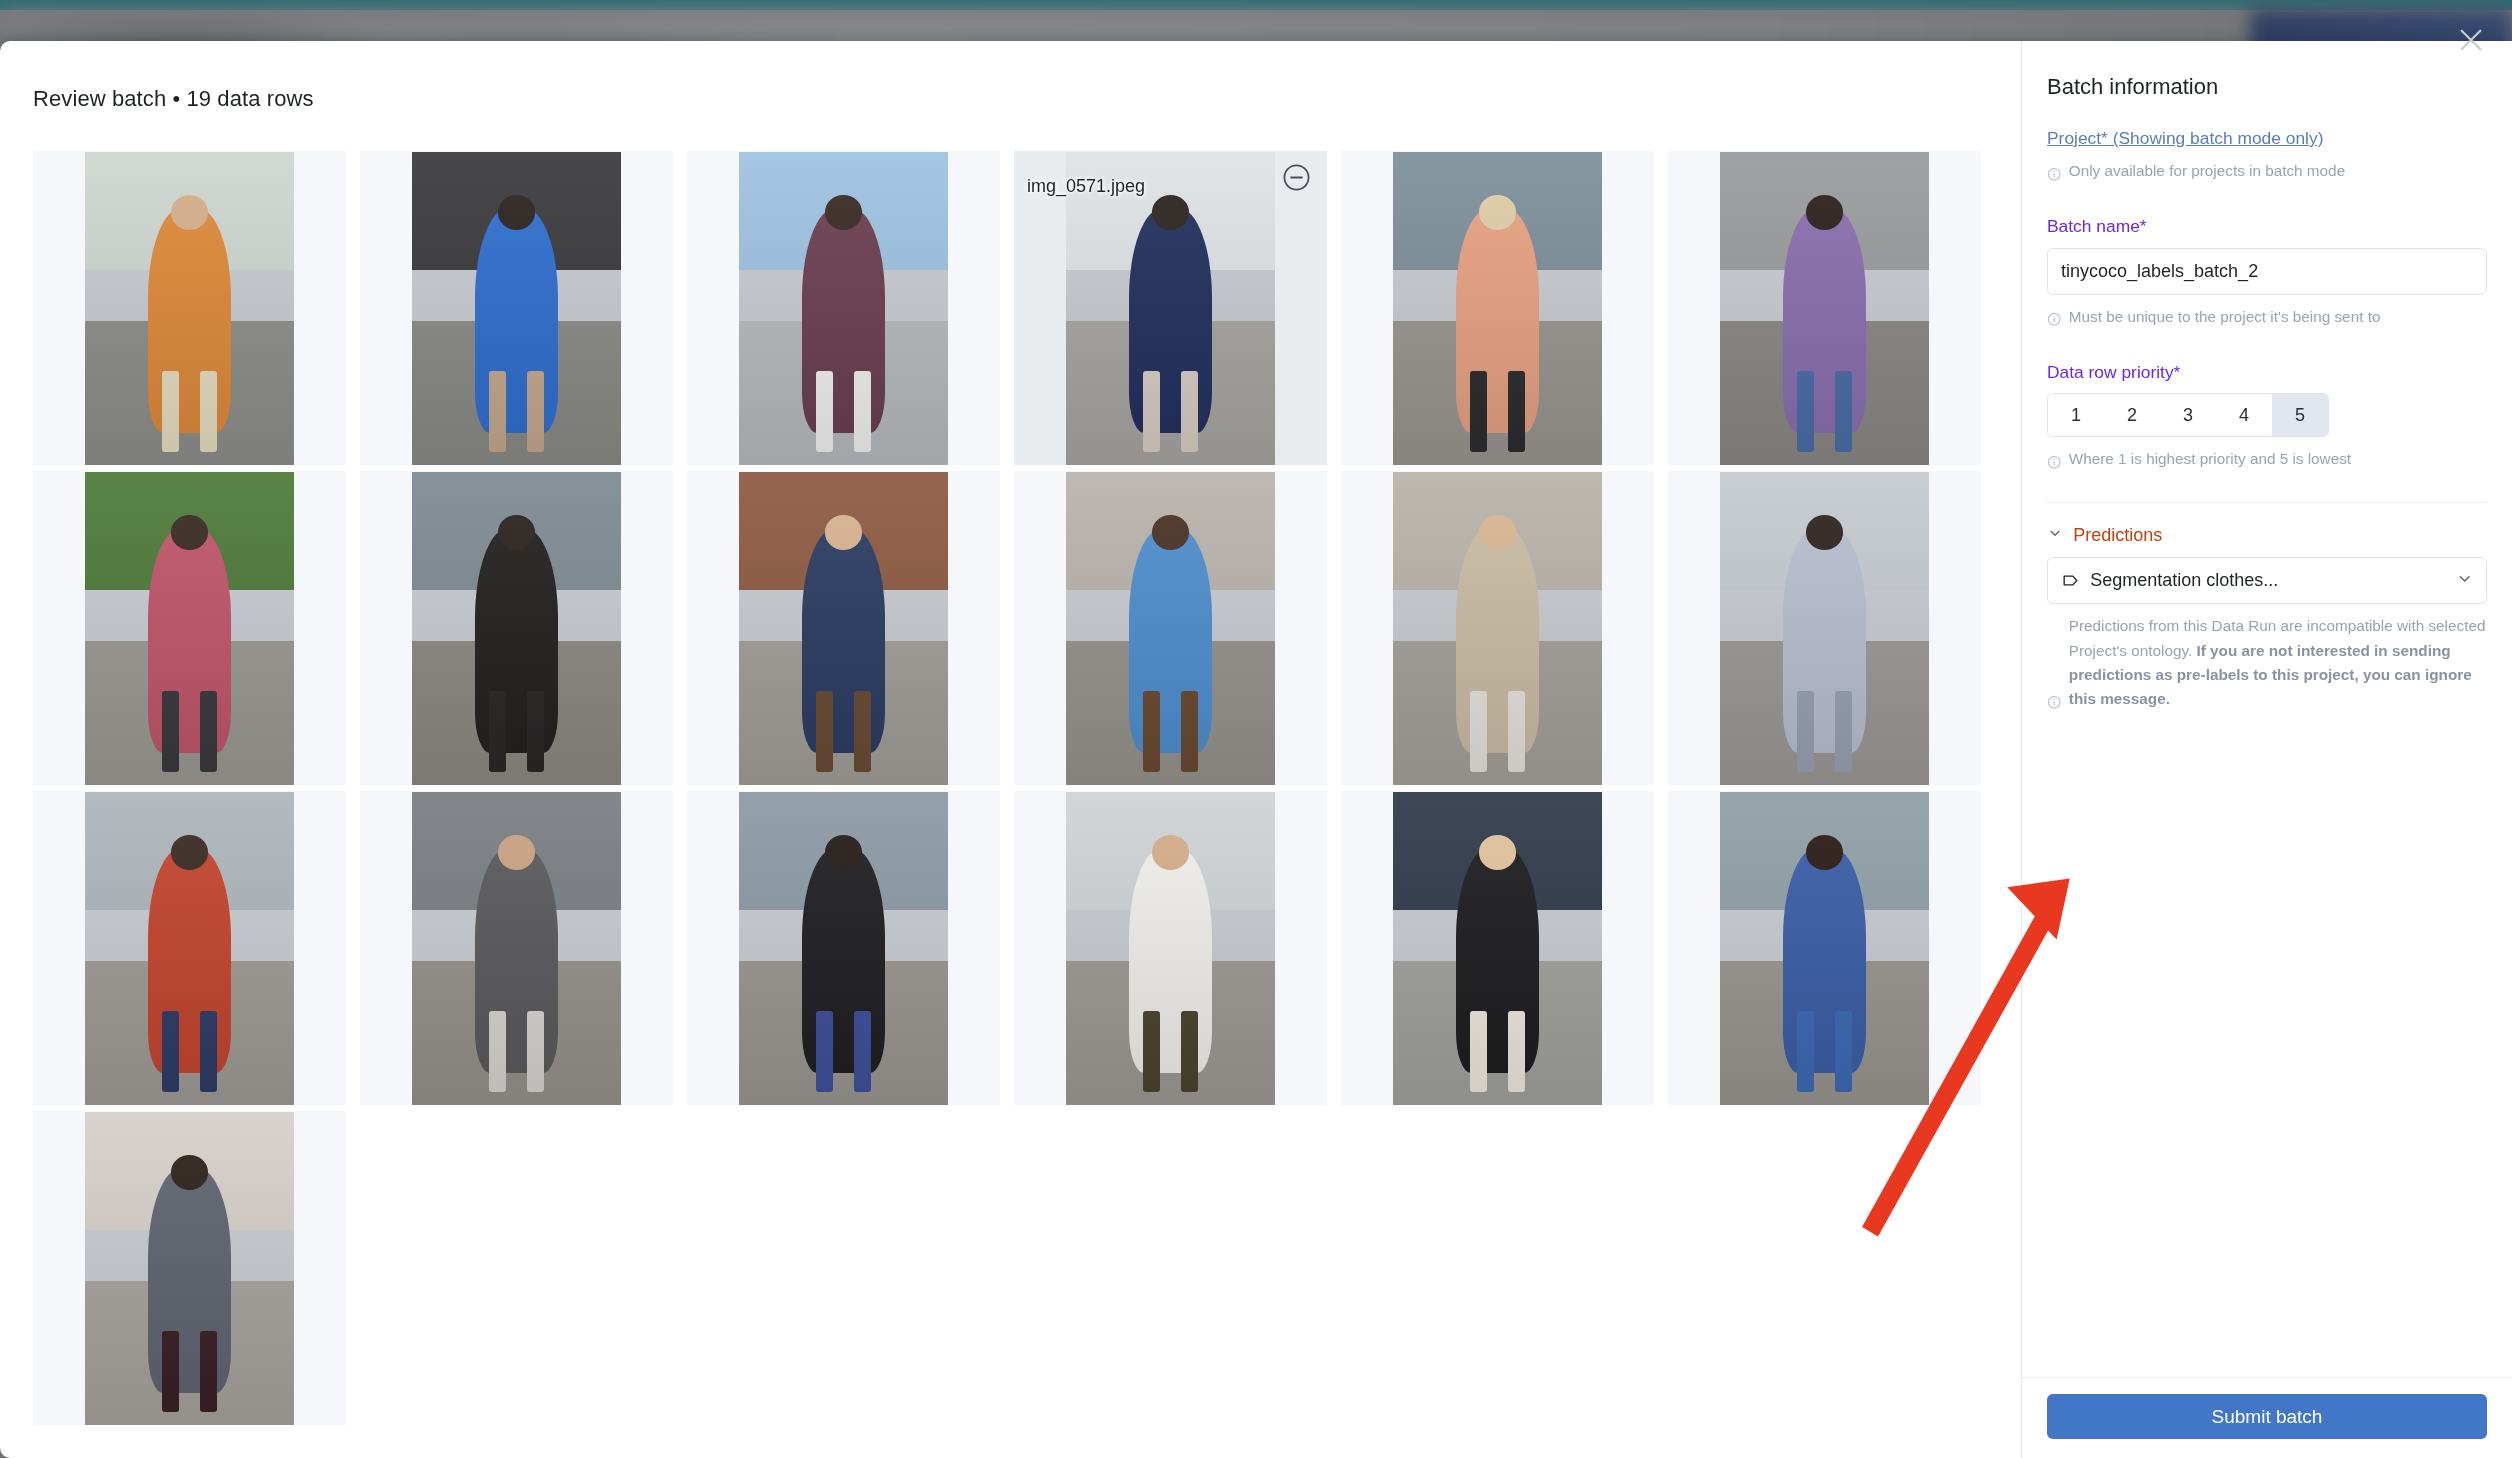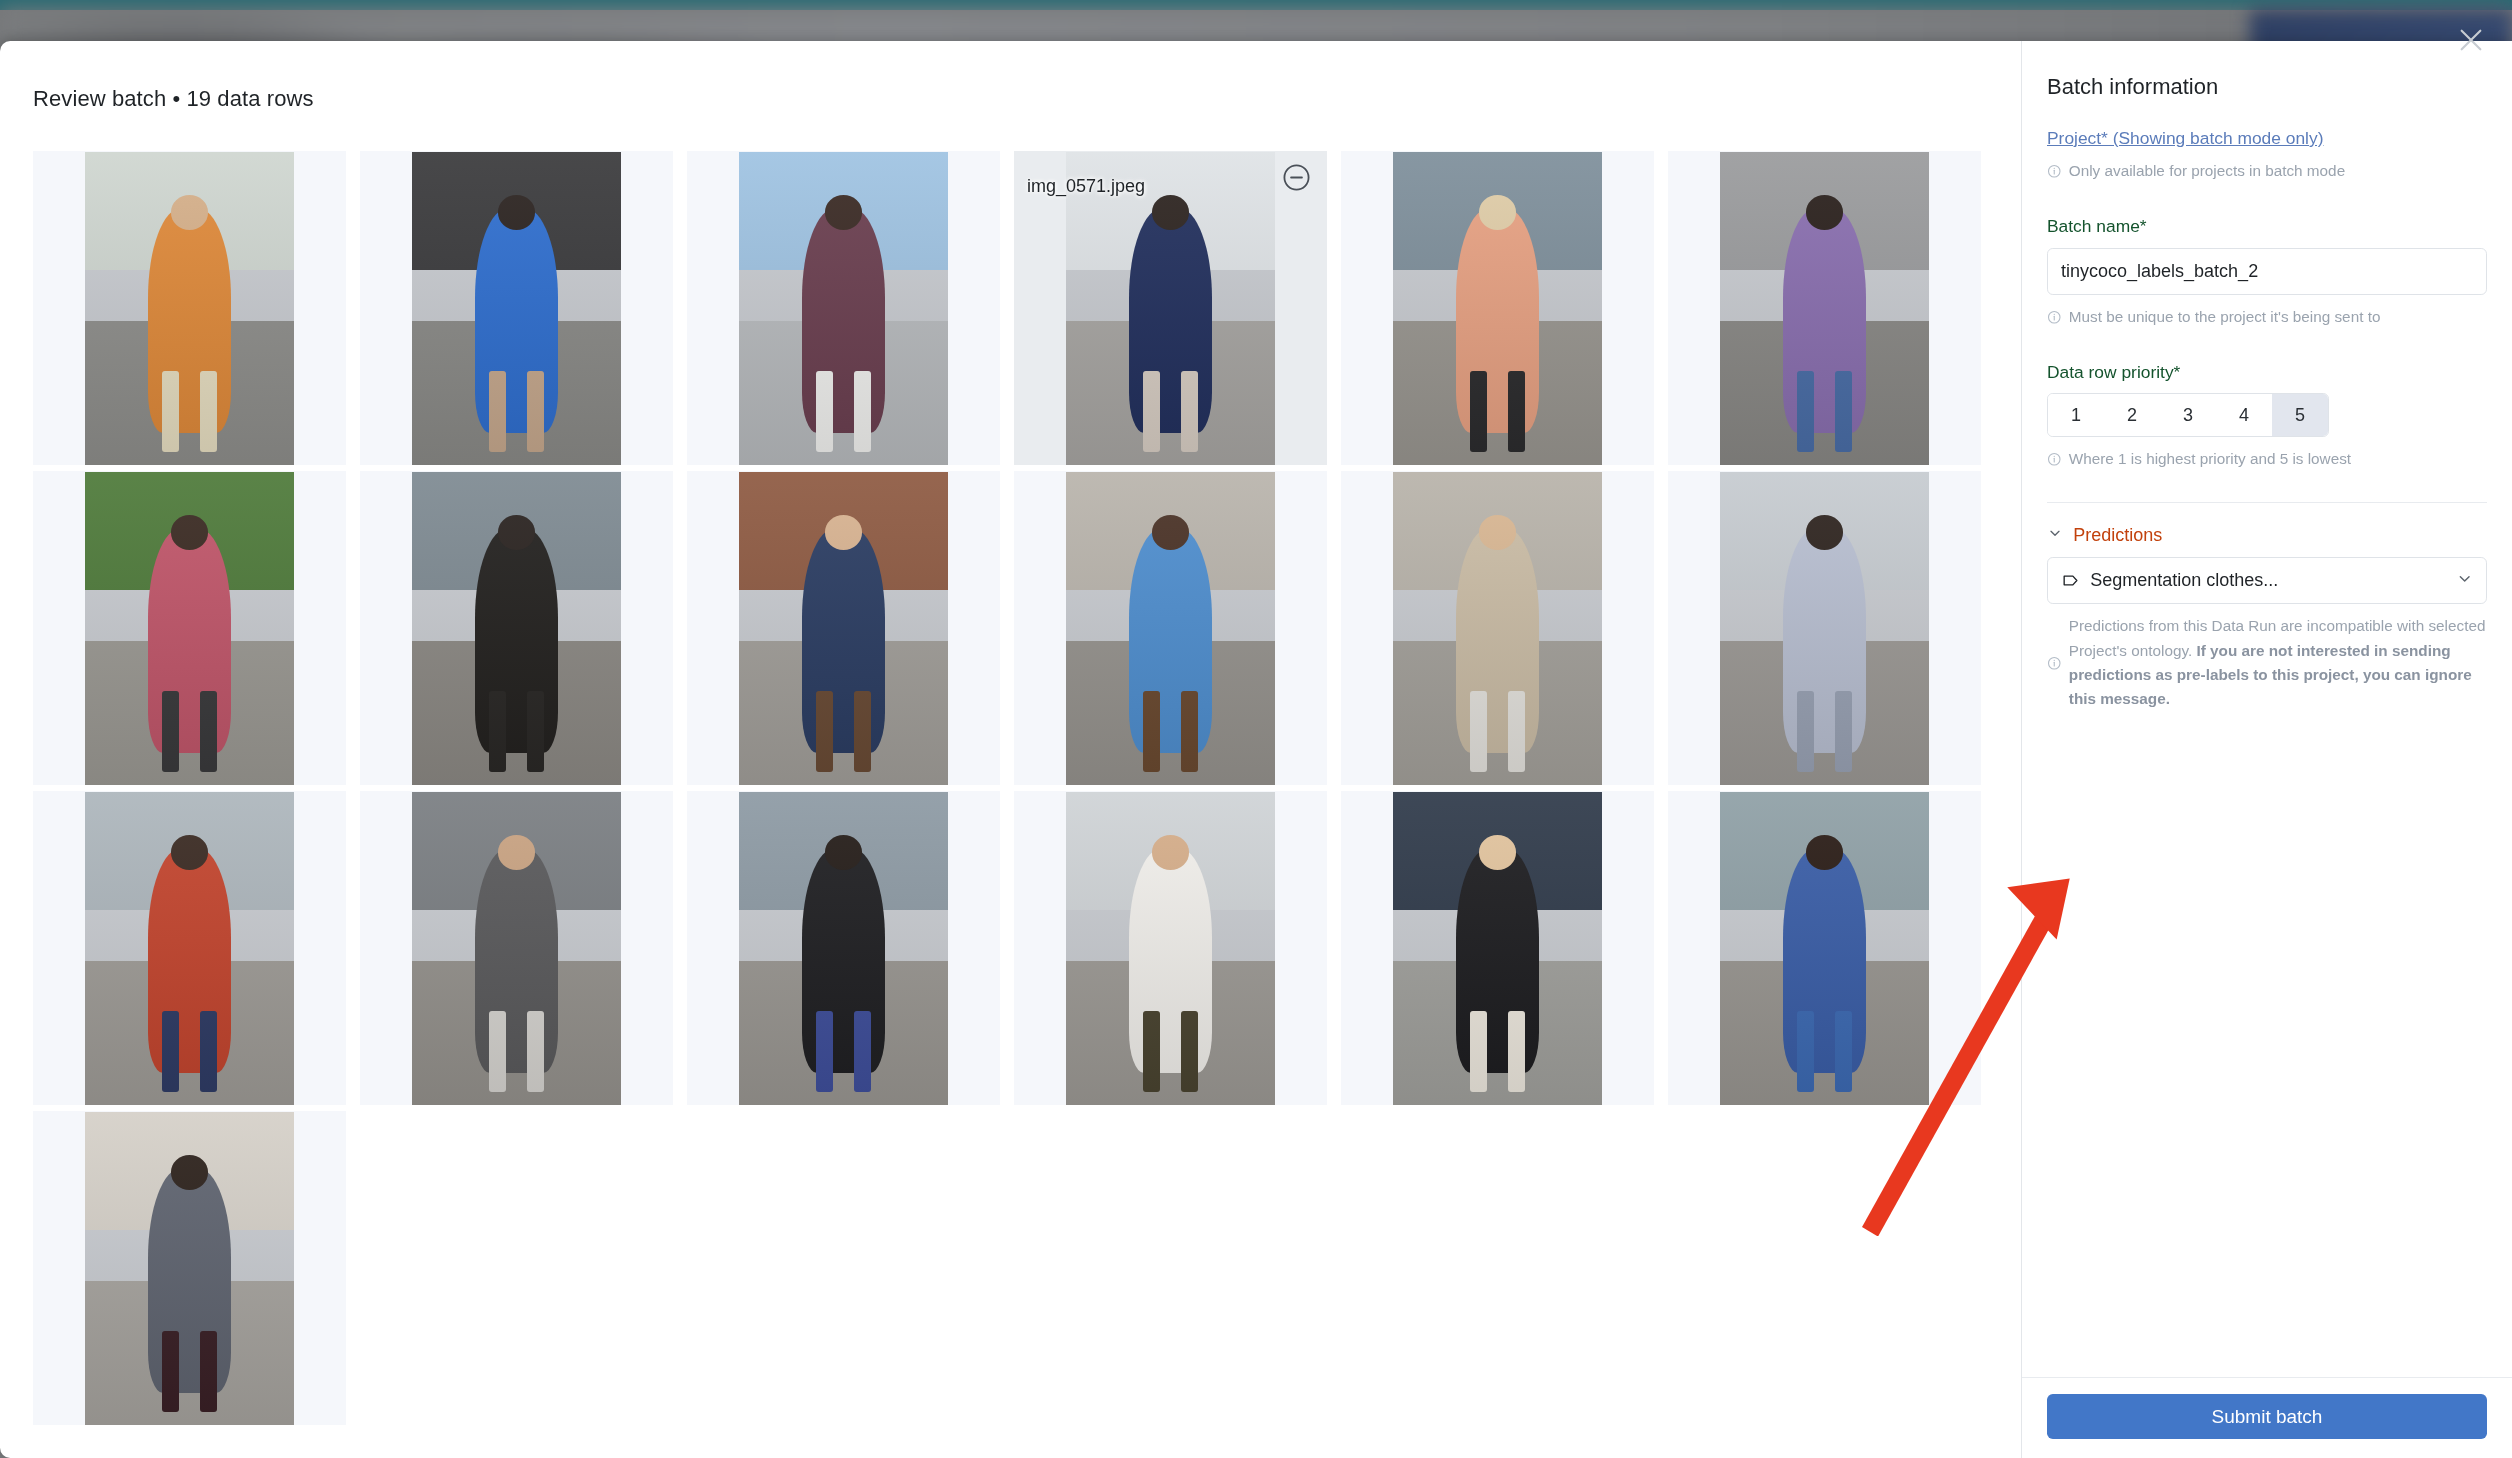--- a/index.html
+++ b/index.html
@@ -99,36 +99,36 @@
   
   #right-pane {
     width: 491px; height: 100%;
     border-left: 0.7px solid #e3e6ea;
     display: flex; flex-direction: column;
     position: relative; background: #fff;
   }
   #panel-scroll { flex: 1 1 auto; padding: 33px 25px 0 25px; overflow: hidden; }
   #panel-title { font-size: 22px; color: #1f2327; margin-bottom: 28px; }
 
-  .field-label { font-size: 17.4px; color: #14532d; margin-bottom: 10.2px; display: block; }
+  .field-label { font-size: 17.4px; color: #6d28d9; margin-bottom: 10.2px; display: block; }
   .field-label.link {
     color: #5b7cba; text-decoration: underline; cursor: pointer;
   }
   .select-box, .text-box {
     width: 100%; height: 47px;
     border: 0.7px solid #dfe3e8; border-radius: 5.8px;
     display: flex; align-items: center; padding: 0 13px;
     font-size: 18px; color: #1f2327; background: #fff;
     cursor: pointer; position: relative;
   }
   .text-box { cursor: text; }
   .select-box .caret {
     position: absolute; right: 13px; top: 50%; transform: translateY(-50%);
   }
-  .hint { display: flex; align-items: center; gap: 7.3px; margin-top: 10.2px; }
+  .hint { display: flex; align-items: flex-end; gap: 7.3px; margin-top: 10.2px; }
   .hint .txt { font-size: 15.3px; color: #9aa3ae; line-height: 1.58; }
   .hint .txt b { color: #8a93a0; font-weight: bold; }
   .hint .ico { flex: 0 0 auto; margin-top: 2.2px; }
 
   .gap-lg { height: 33px; }
 
   .pri-group {
     display: inline-flex; border: 0.7px solid #dfe3e8; border-radius: 5.8px;
     overflow: hidden; height: 44px;
   }

